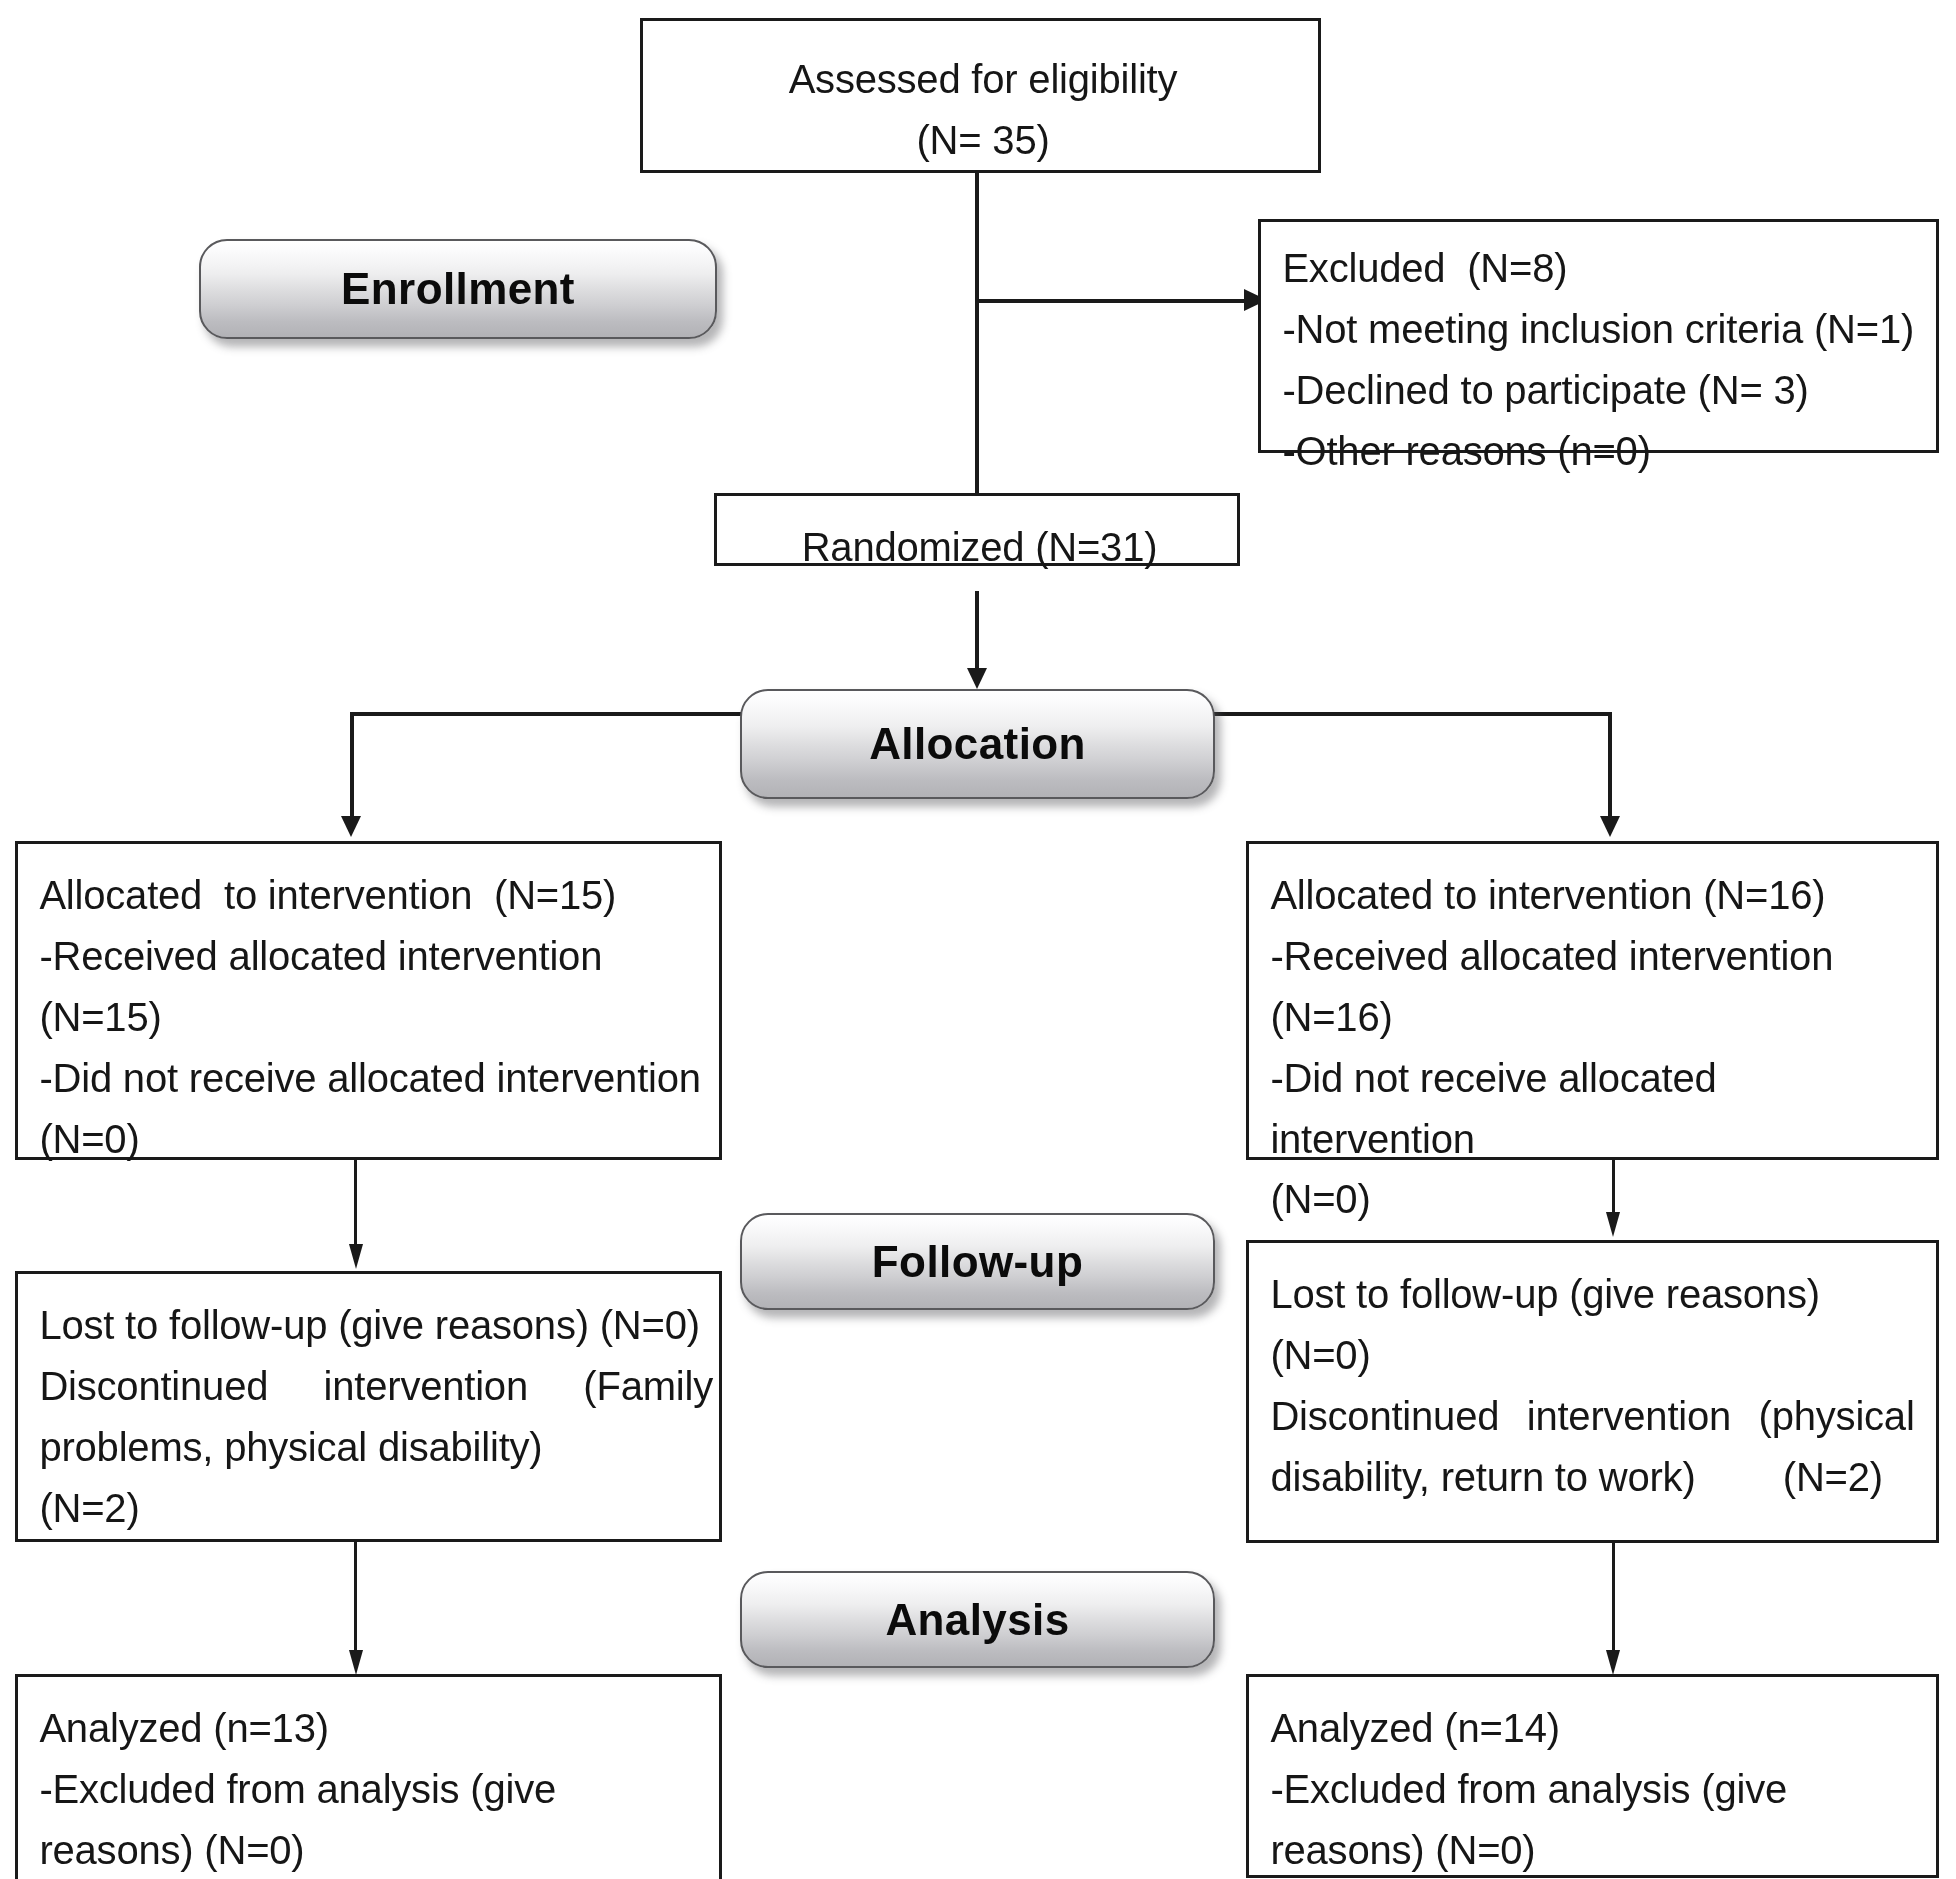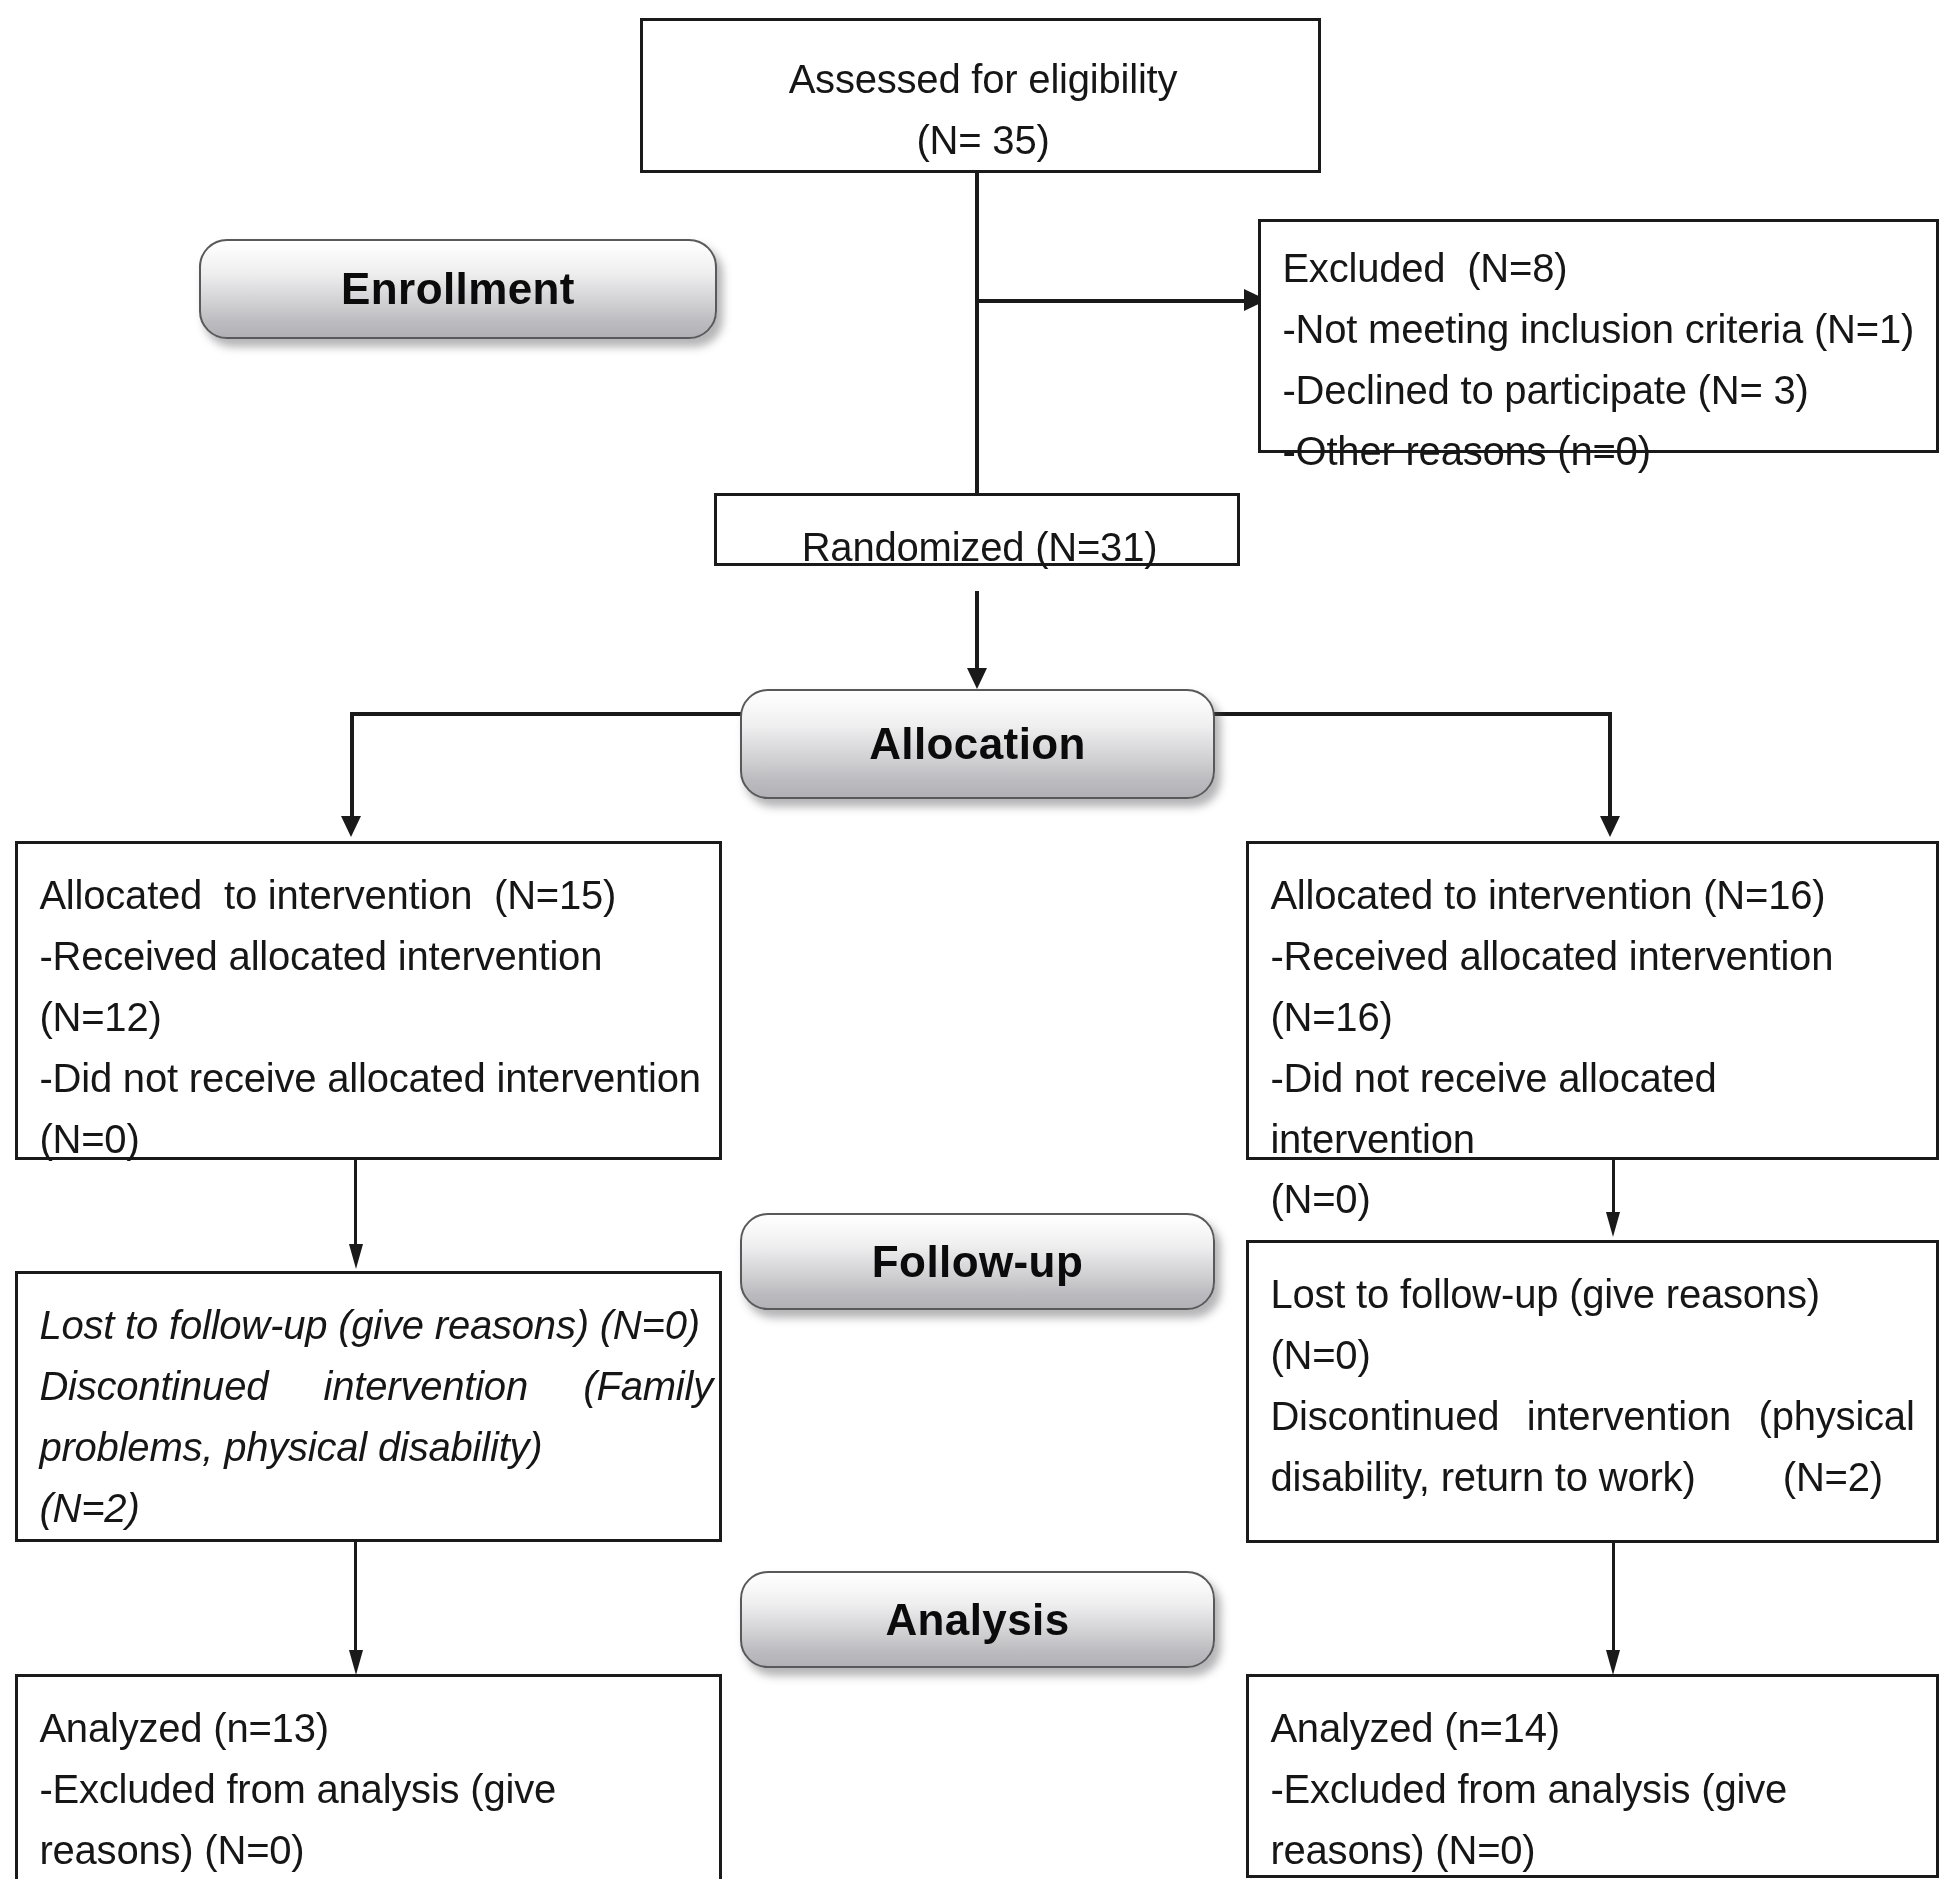--- a/index.html
+++ b/index.html
@@ -137,21 +137,21 @@
   <div class="arrow-down" style="left:341px; top:816px;"></div>
 
   <div class="hline" style="left:1204px; top:712px; width:408px; height:4.1px;"></div>
   <div class="vline" style="left:1608px; top:712px; width:4.1px; height:109px;"></div>
   <div class="arrow-down" style="left:1600px; top:816px;"></div>
 
   <div class="box" style="left:15px; top:841px; width:707px; height:319px;">
     <div class="inner">
       <span class="line">Allocated  to intervention  (N=15)</span>
       <span class="line">-Received allocated intervention</span>
-      <span class="line">(N=12)</span>
+      <span class="line">(N=15)</span>
       <span class="line">-Did not receive allocated intervention</span>
       <span class="line">(N=0)</span>
     </div>
   </div>
 
   <div class="box" style="left:1246px; top:841px; width:693px; height:319px;">
     <div class="inner">
       <span class="line">Allocated to intervention (N=16)</span>
       <span class="line">-Received allocated intervention</span>
       <span class="line">(N=16)</span>
@@ -164,21 +164,21 @@
   <div class="arrow-down slim" style="left:349px; top:1244px;"></div>
 
   <div class="vline thin" style="left:1612px; top:1160px; width:2.5px; height:64px;"></div>
   <div class="arrow-down slim" style="left:1606px; top:1212px;"></div>
 
   <div class="badge" style="left:740px; top:1213px; width:475px; height:97px;">
     <span>Follow-up</span>
   </div>
 
   <div class="box justify" style="left:15px; top:1271px; width:707px; height:271px;">
-    <div class="inner" style="padding-right:6px;font-style:italic;">
+    <div class="inner" style="padding-right:6px;">
       <span class="line">Lost to follow-up (give reasons) (N=0)</span>
       <span class="line">Discontinued intervention (Family problems, physical disability)</span>
       <span class="line">(N=2)</span>
     </div>
   </div>
 
   <div class="box justify" style="left:1246px; top:1240px; width:693px; height:303px;">
     <div class="inner" style="padding-right:21.4px;">
       <span class="line">Lost to follow-up (give reasons)</span>
       <span class="line">(N=0)</span>

